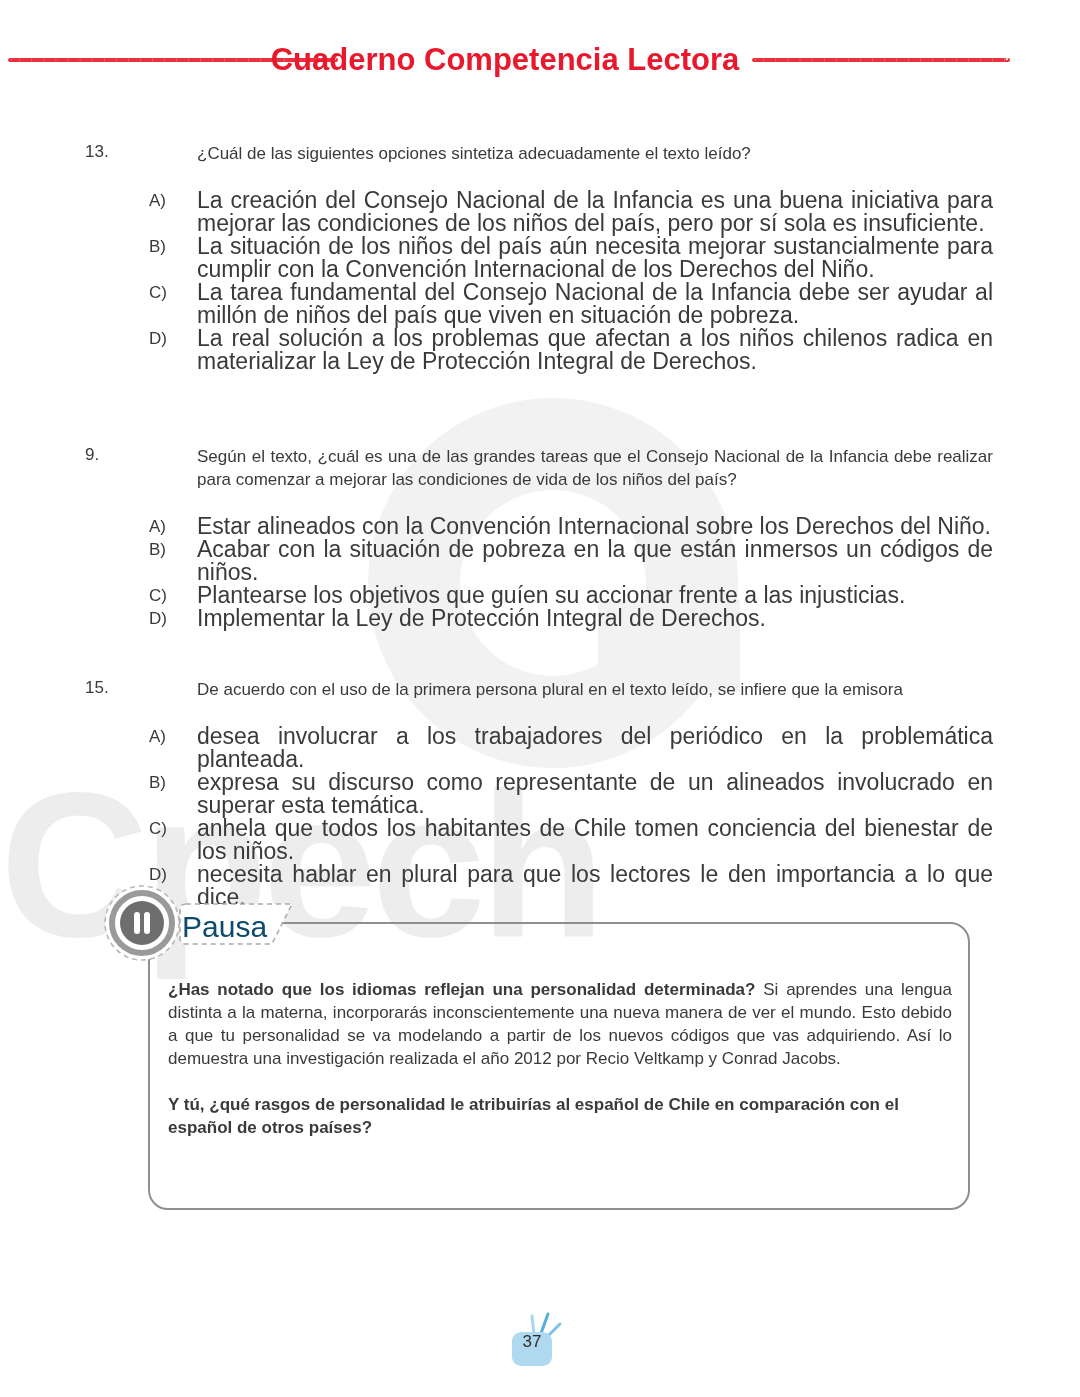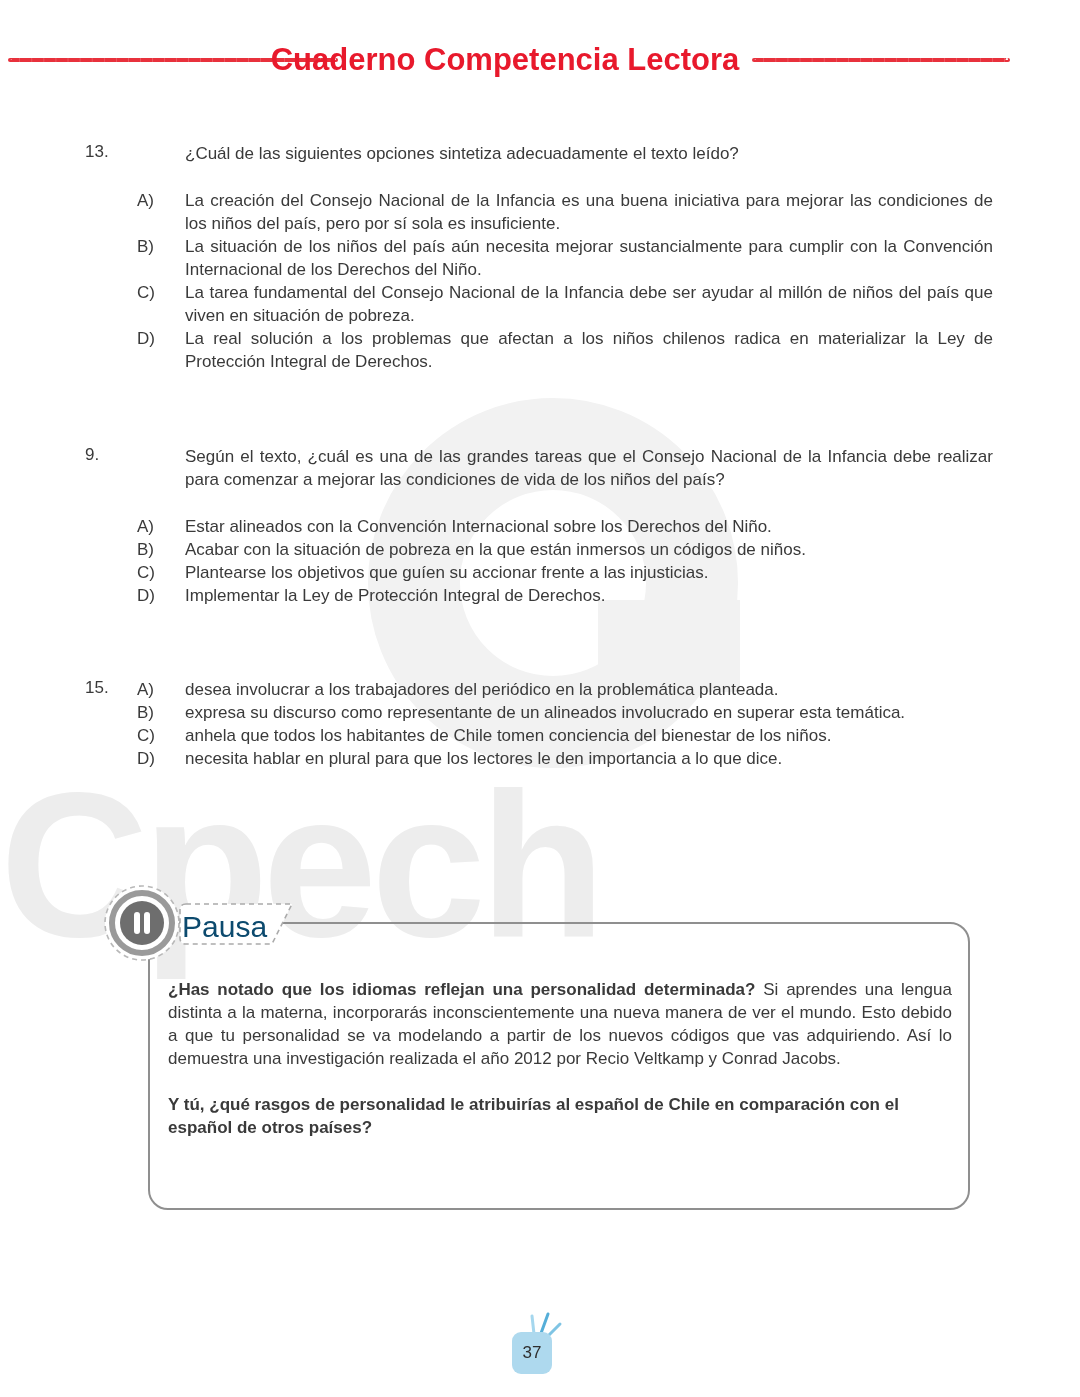--- a/index.html
+++ b/index.html
@@ -29,26 +29,26 @@
   
   .hdr-line { position:absolute; top:58px; border-top:4px dashed #e8313c; border-radius:2px; }
   .hdr-line.left  { left:8px;  width:330px; }
   .hdr-line.right { left:752px; width:258px; }
   .hdr-title {
     position:absolute; top:42px; left:0; right:70px; text-align:center;
     font-size:31px; font-weight:bold; color:#e8192c; letter-spacing:0px;
   }
 
   
-  .question { position:absolute; left:85px; width:908px; display:grid; grid-template-columns:52px 1fr; }
+  .question { position:absolute; left:85px; width:908px; display:grid; grid-template-columns:52px 1fr;gap:12px; }
   .qnum { font-size:17px; }
   .stem { font-size:17px; line-height:23px; text-align:justify; margin-bottom:24px;margin-left:48px; }
   .option { display:grid; grid-template-columns:48px 1fr; }
   .letter { font-size:17px; line-height:23px; }
-  .otext { font-size:17px; line-height:23px; text-align:justify; }
+  .otext { font-size:23px; line-height:23px; text-align:justify; }
   #q13 { top:142px; }
   #q14 { top:445px; }
   #q15 { top:678px; }
 
   
   .pausa-box {
     position:absolute; left:148px; top:922px; width:822px; height:288px;
     border:2px solid #8f8f8f; border-radius:20px; background:transparent;
   }
   .pausa-icon { position:absolute; left:103px; top:884px; }
@@ -59,23 +59,23 @@
   }
   .pausa-body {
     position:absolute; left:168px; top:978px; width:784px;
     font-size:17px; line-height:23px;
   }
   .pausa-intro { text-align:justify; }
   .pausa-closing { text-align:left; font-weight:bold; margin-top:23px; }
 
   
   .page-badge {
-    position:absolute; left:512px; top:1332px; width:40px; height:42px;
+    position:absolute; left:512px; top:1332px; width:40px; height:34px;
     background:#aed9ee; border-radius:9px;
-    display:flex; align-items:center; justify-content:center;
+    display:flex; align-items:flex-start; justify-content:center;
     font-size:17px; color:#2e2e2e;
   }
   .page-splash { position:absolute; left:500px; top:1308px; }
 </style>
 </head>
 <body>
 
 <div class="wm wm-ring"></div>
 <div class="wm wm-tab"></div>
 <div class="wm wm-text">Cpech</div>
@@ -128,20 +128,21 @@
       <div class="option">
         <span class="letter">D)</span>
         <p class="otext">Implementar la Ley de Protección Integral de Derechos.</p>
       </div>
     </div>
   </div>
 
   <div class="question" id="q15">
     <div class="qnum">15.</div>
     <div class="qbody">
+      <p class="stem">De acuerdo con el uso de la primera persona plural en el texto leído, se infiere que la emisora</p>
       <div class="option">
         <span class="letter">A)</span>
         <p class="otext">desea involucrar a los trabajadores del periódico en la problemática planteada.</p>
       </div>
       <div class="option">
         <span class="letter">B)</span>
         <p class="otext">expresa su discurso como representante de un alineados involucrado en superar esta temática.</p>
       </div>
       <div class="option">
         <span class="letter">C)</span>

